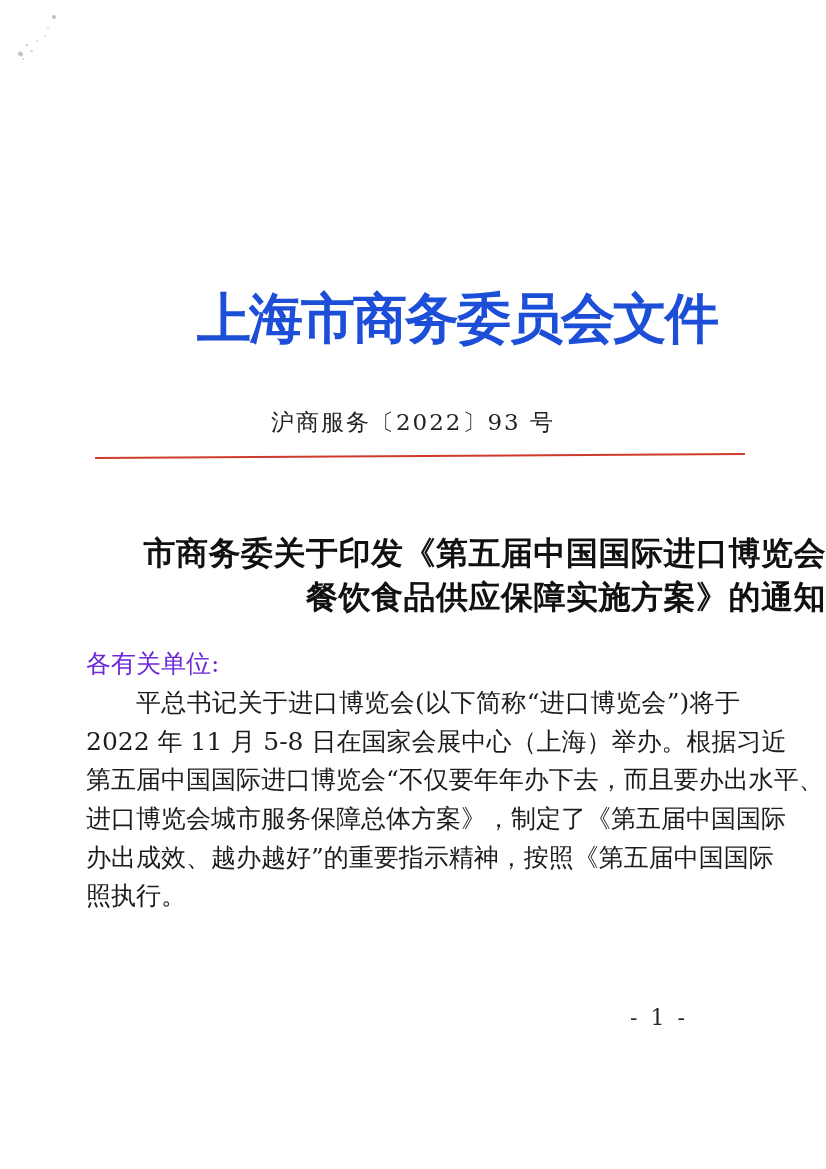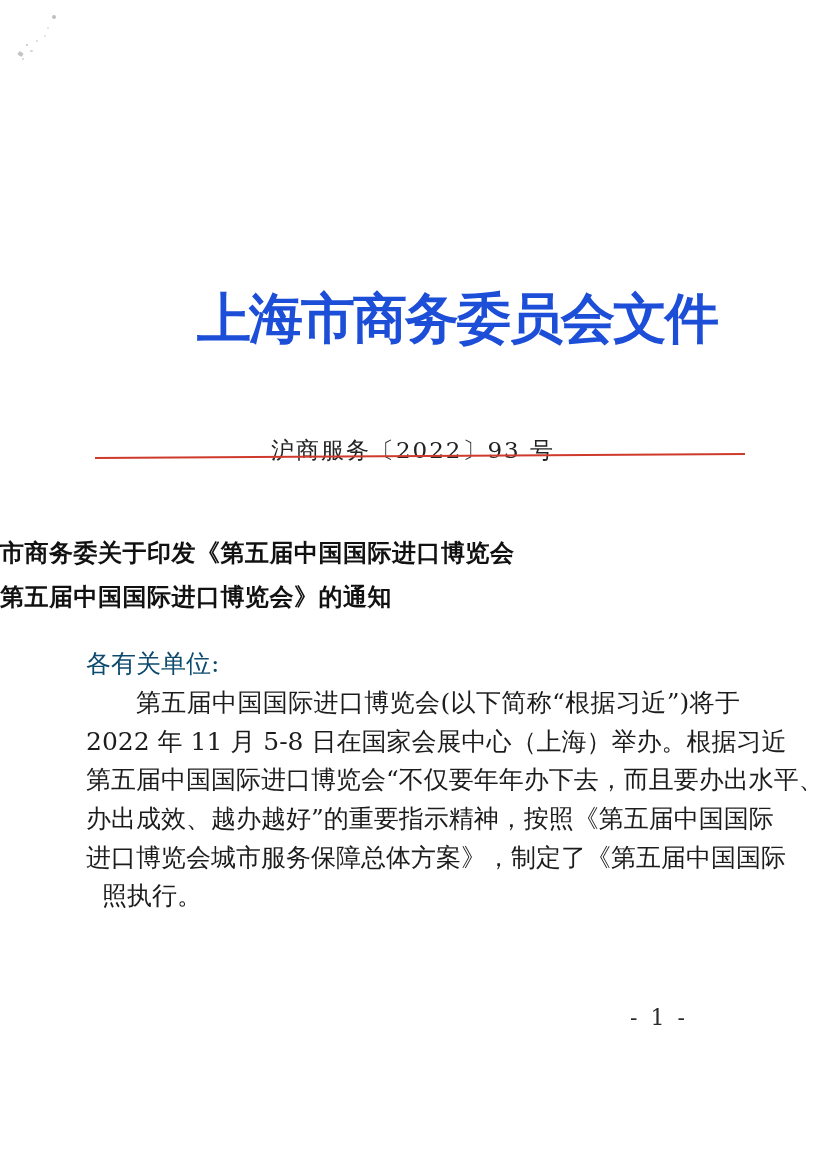--- a/index.html
+++ b/index.html
@@ -50,69 +50,68 @@
   .doc-number {
     position: absolute;
     top: 407px;
     left: 0;
     width: 826px;
     text-align: center;
     font-size: 23px;
     line-height: 30px;
     letter-spacing: 2px;
     color: #222222;
-    margin-top: 28px;
   }
   .red-rule {
     position: absolute;
     top: 455px;
     left: 95px;
     width: 650px;
     height: 2px;
     background: #cf3a2c;
     transform: rotate(-0.35deg);
   }
   .notice-title {
     position: absolute;
     top: 531px;
     left: 0;
     width: 826px;
-    text-align: left;
+    text-align: right;
     font-weight: 700;
-    font-size: 24px;
+    font-size: 32px;
     line-height: 44px;
     letter-spacing: 0.5px;
     color: #111111;
   }
   .salutation {
     position: absolute;
     top: 645px;
     left: 86px;
     width: 654px;
     font-size: 25px;
     line-height: 38px;
-    color: #0c4a6e;
+    color: #6d28d9;
   }
   .paragraph {
     position: absolute;
     top: 684px;
     left: 86px;
     width: 654px;
     font-size: 25px;
     color: #1c1c1c;
   }
   .body-line {
     line-height: 38.7px;
     height: 38.7px;
     text-align: justify;
     text-align-last: justify;
     white-space: nowrap;
   }
   .body-line.first { text-indent: 2em; }
-  .body-line.last { text-align: left; text-align-last: left; margin-left: 16px; }
+  .body-line.last { text-align: left; text-align-last: left; }
   .page-number {
     position: absolute;
     top: 1004px;
     left: 630px;
     font-size: 22px;
     line-height: 28px;
     letter-spacing: 3px;
     color: #2a2a2a;
     white-space: nowrap;
   }
@@ -134,29 +133,29 @@
   </div>
 
   <div class="org-title">上海市商务委员会文件</div>
 
   <div class="doc-number">沪商服务〔2022〕93 号</div>
 
   <div class="red-rule"></div>
 
   <div class="notice-title">
     <div>市商务委关于印发《第五届中国国际进口博览会</div>
-    <div>第五届中国国际进口博览会》的通知</div>
+    <div>餐饮食品供应保障实施方案》的通知</div>
   </div>
 
   <div class="salutation">各有关单位:</div>
 
   <div class="paragraph">
-    <div class="body-line first">第五届中国国际进口博览会(以下简称“根据习近”)将于</div>
+    <div class="body-line first">平总书记关于进口博览会(以下简称“进口博览会”)将于</div>
     <div class="body-line">2022 年 11 月 5-8 日在国家会展中心（上海）举办。根据习近</div>
     <div class="body-line">第五届中国国际进口博览会“不仅要年年办下去，而且要办出水平、</div>
+    <div class="body-line">进口博览会城市服务保障总体方案》，制定了《第五届中国国际</div>
     <div class="body-line">办出成效、越办越好”的重要指示精神，按照《第五届中国国际</div>
-    <div class="body-line">进口博览会城市服务保障总体方案》，制定了《第五届中国国际</div>
     <div class="body-line last">照执行。</div>
   </div>
 
   <div class="page-number">- 1 -</div>
 
 </div>
 
 </body></html>

